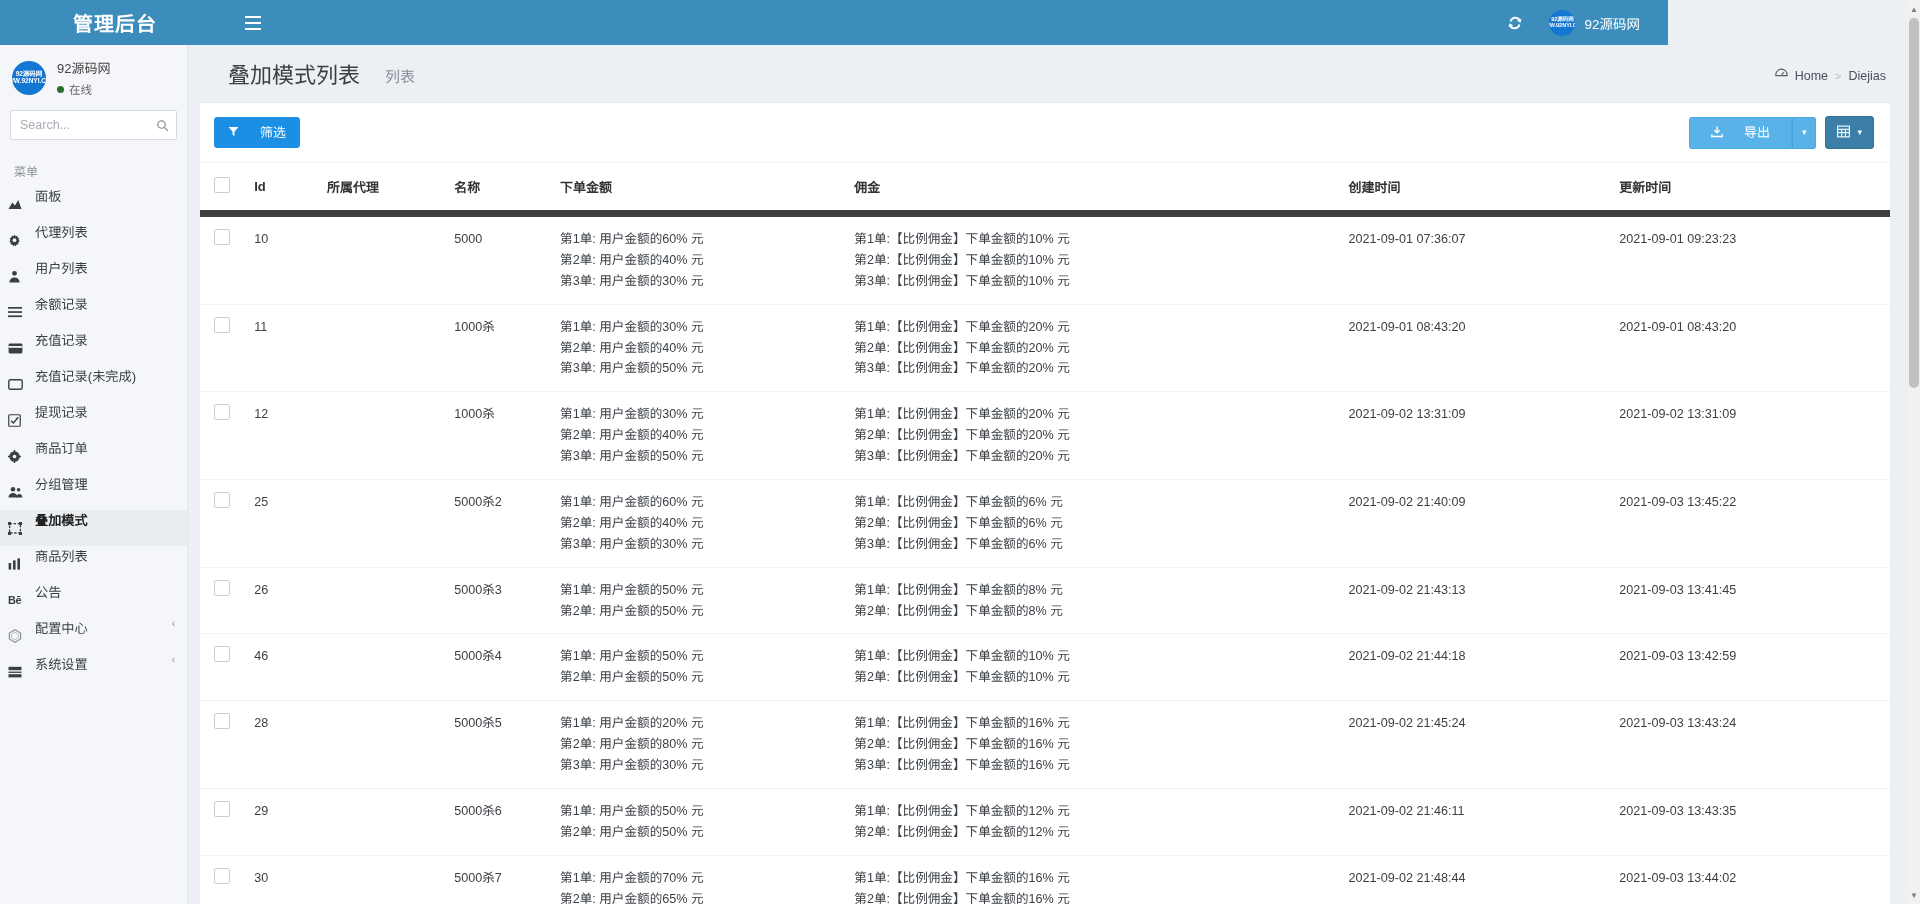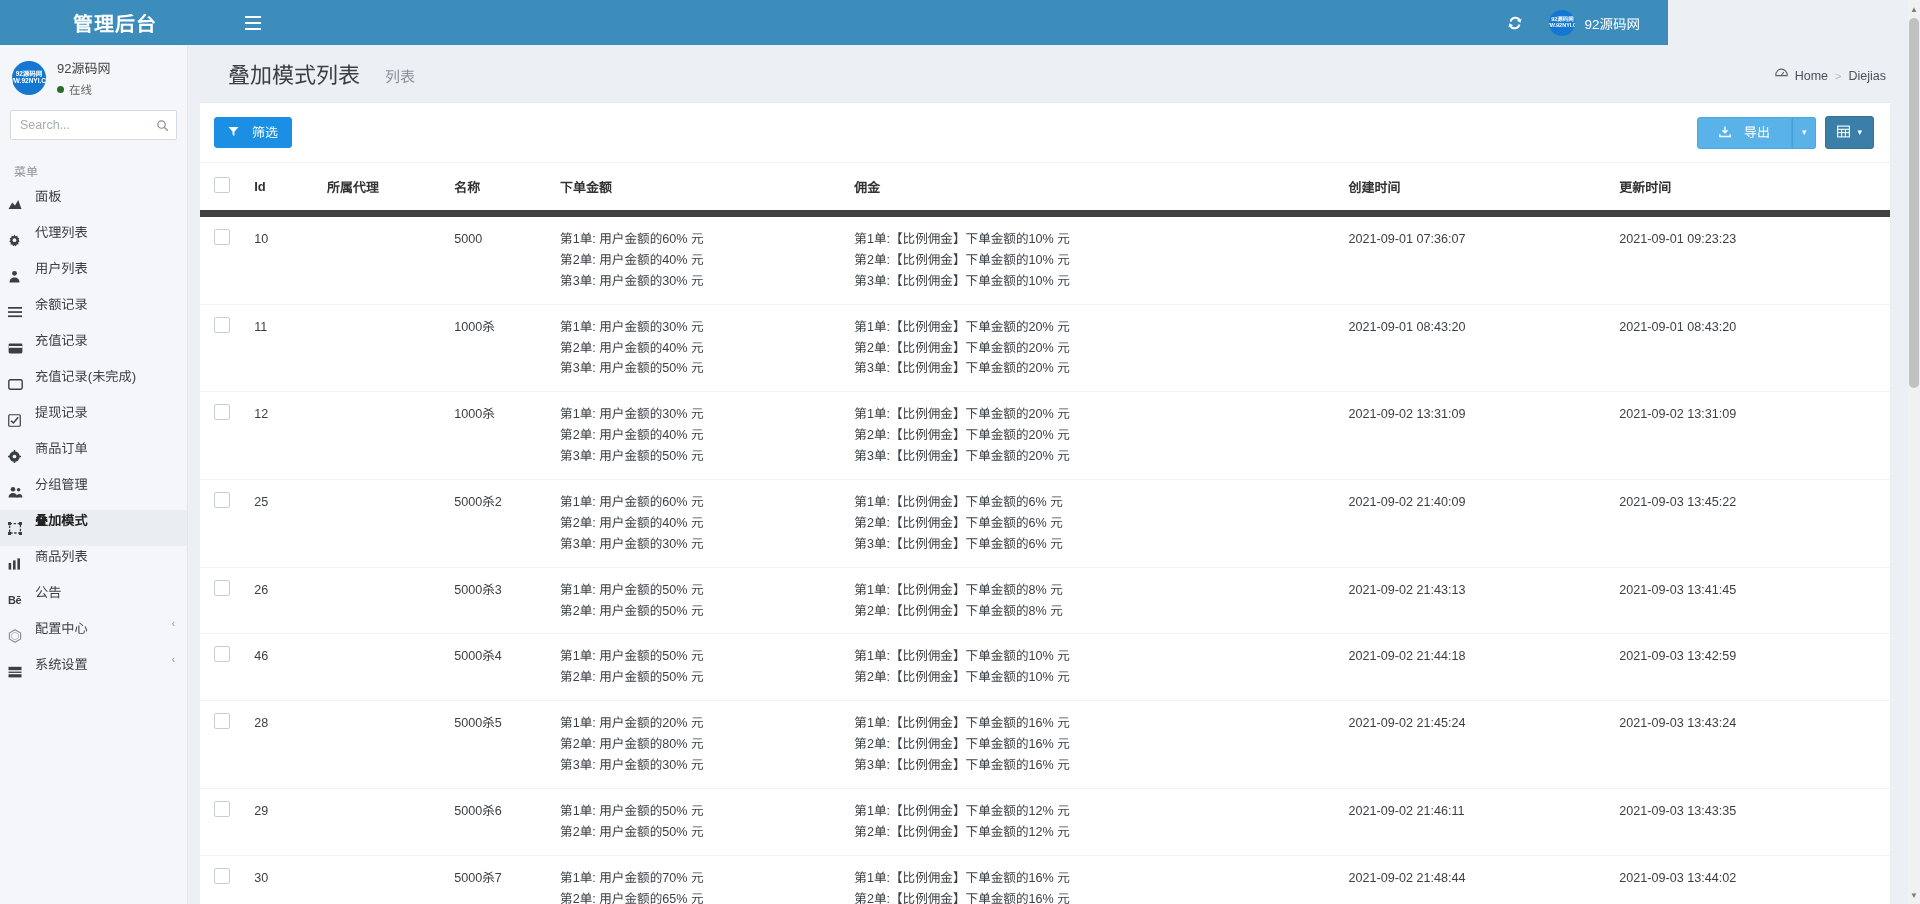--- a/index.html
+++ b/index.html
@@ -148,21 +148,21 @@
   }
   .toolbar {
     display: flex; align-items: center;
     padding: 13px 16px 13px 14px;
     border-bottom: 1px solid #f0f2f4;
   }
   .btn {
     font-family: inherit; font-size: 13px;
     border-radius: 3px; border: 1px solid transparent;
     cursor: pointer; display: inline-flex; align-items: center;
-    gap: 13px; line-height: 1;
+    gap: 21px; line-height: 1;
   }
   .btn-filter {
     background: #1a8fe3; border-color: #1a8fe3; color: #fff;
     padding: 8px 13px;
   }
   .toolbar-right { margin-left: auto; display: flex; align-items: center; gap: 9px; }
   .btn-group { display: flex; }
   .btn-export {
     background: #5ab3e8; border-color: #4aa9e2; color: #fff;
     padding: 8px 21px; border-radius: 3px 0 0 3px;

